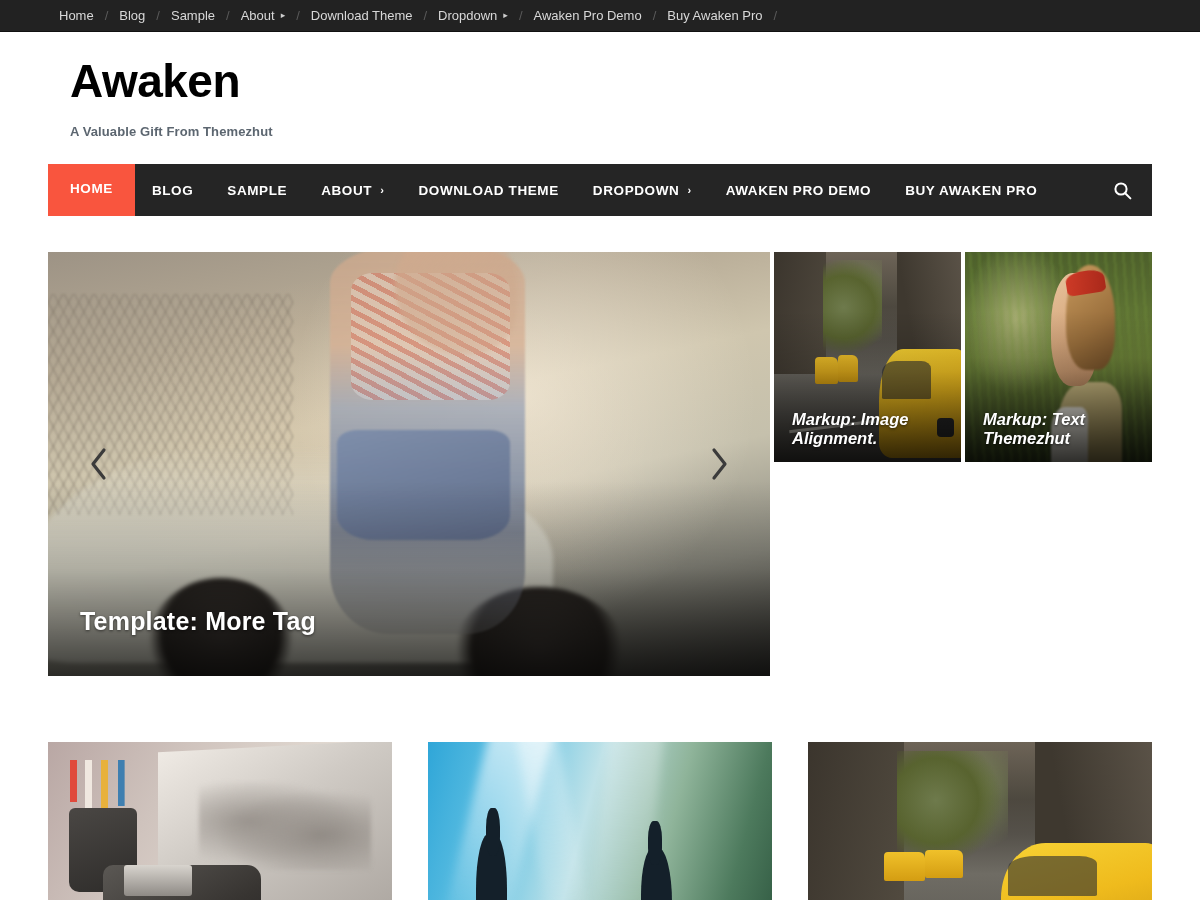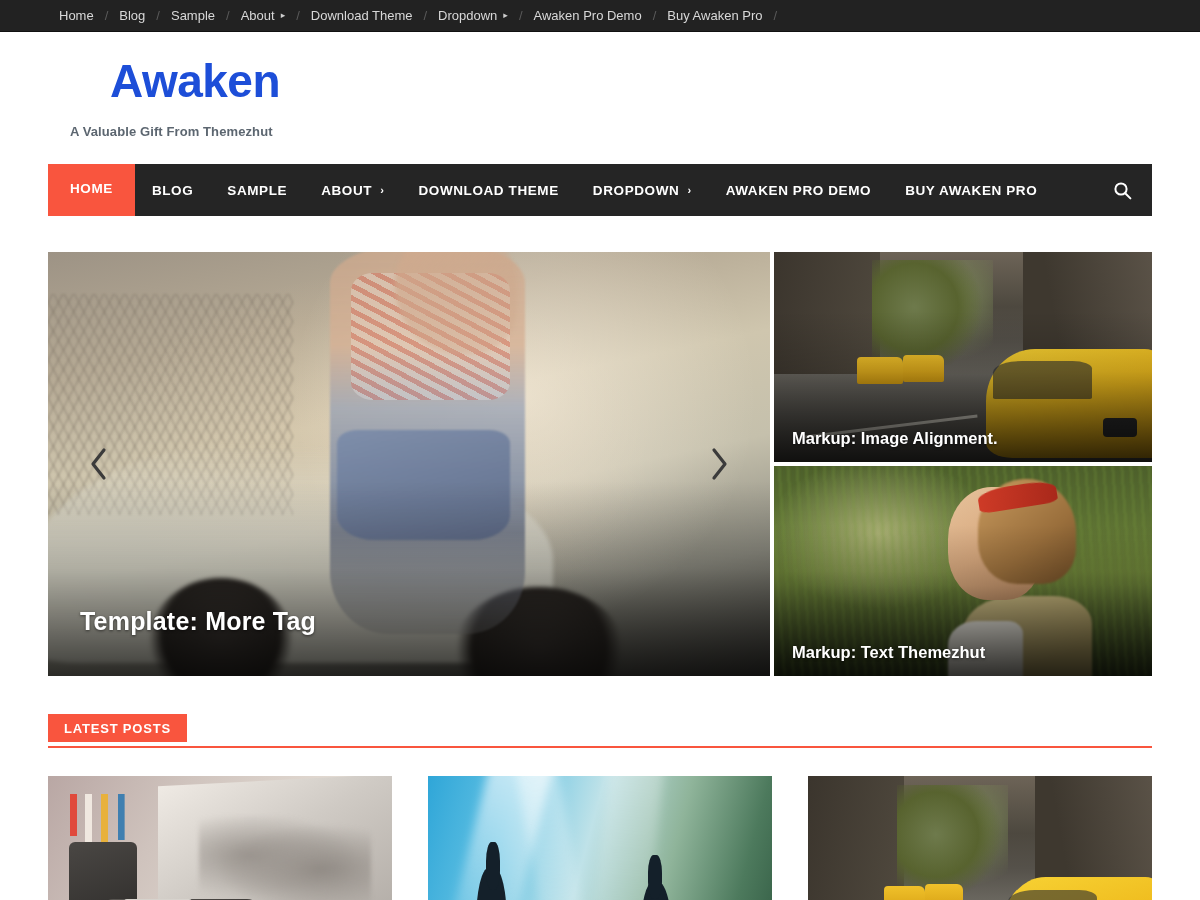--- a/index.html
+++ b/index.html
@@ -34,26 +34,25 @@
   }
 
   
   .header {
     width: 1200px; height: 132px;
     background: #ffffff;
     padding-left: 70px;
     display: flex; flex-direction: column; justify-content: center;
   }
   .logo {
-    color: #1d4ed8;
+    color: #000000;
     font-size: 46px;
     font-weight: bold;
     letter-spacing: -0.5px;
     line-height: 1.05;
-    margin-left: 40px;
   }
   .tagline {
     color: #5c6670;
     font-size: 13px;
     font-weight: bold;
     margin-top: 18px;
     letter-spacing: 0.1px;
   }
 
   
@@ -187,21 +186,21 @@
     line-height: 1;
     cursor: pointer;
     user-select: none;
   }
   .slider-arrow svg { display: block; }
   .arrow-prev { left: 30px; }
   .arrow-next { right: 30px; }
 
   .feature-side {
     width: 378px; height: 424px;
-    display: flex; flex-direction: column; gap: 4px;
+    display: flex; flex-direction: row; gap: 4px; font-style: italic;
   }
   .side-card {
     position: relative;
     width: 378px; height: 210px;
     overflow: hidden;
   }
   .side-card .shade {
     position: absolute; left: 0; right: 0; bottom: 0; height: 72%;
     background: linear-gradient(to top, rgba(0,0,0,0.78), rgba(0,0,0,0.18) 60%, rgba(0,0,0,0));
   }
@@ -553,24 +552,20 @@
         </div>
         <div class="shade"></div>
         <div class="side-caption">Markup: Text Themezhut</div>
       </div>
 
     </div>
   </div>
 </div>
 
 <div class="latest-wrap">
-  <div class="latest-head">
-    <span class="latest-badge">LATEST POSTS</span>
-    <div class="latest-rule"></div>
-  </div>
 
   <div class="posts-grid">
 
     <div class="post-card">
       <div class="post-thumb">
         <div class="desk-scene">
           <div class="desk-screen"></div>
           <div class="desk-mount"></div>
           <div class="desk-pens"></div>
           <div class="desk-cup"></div>

